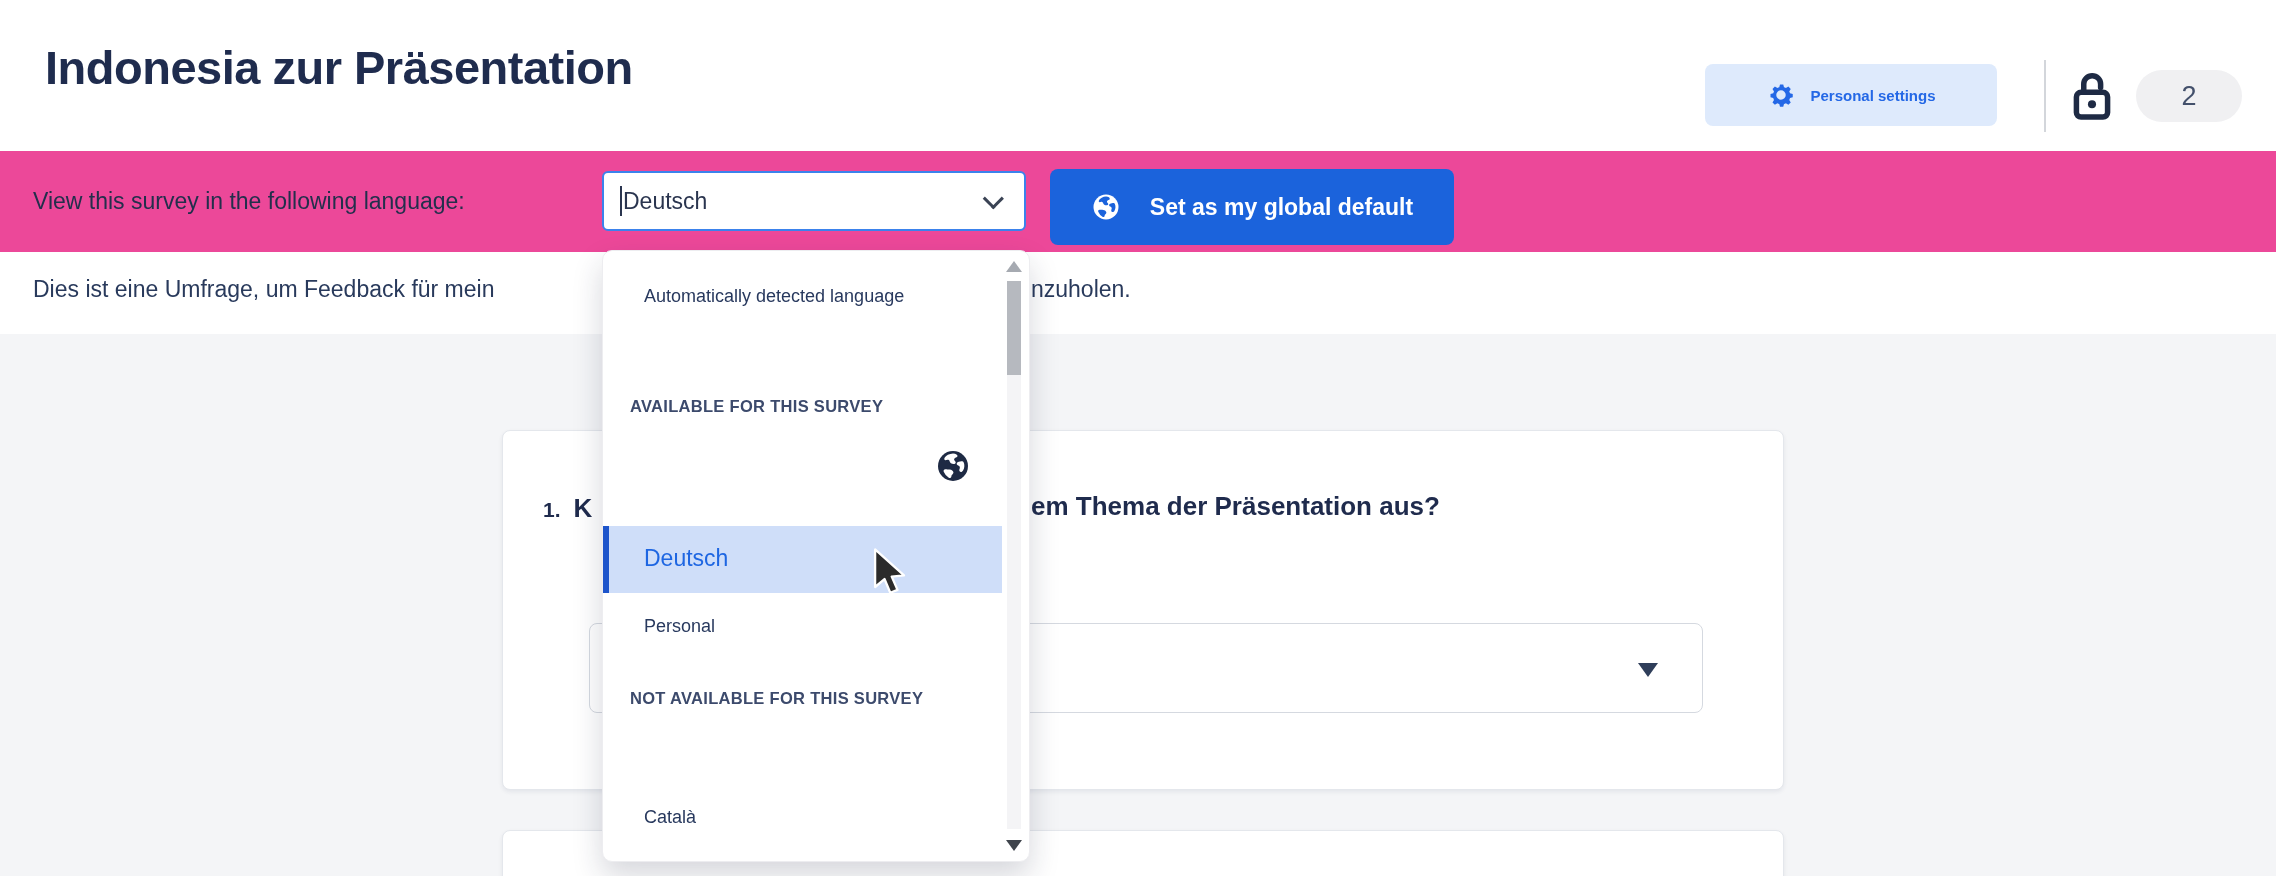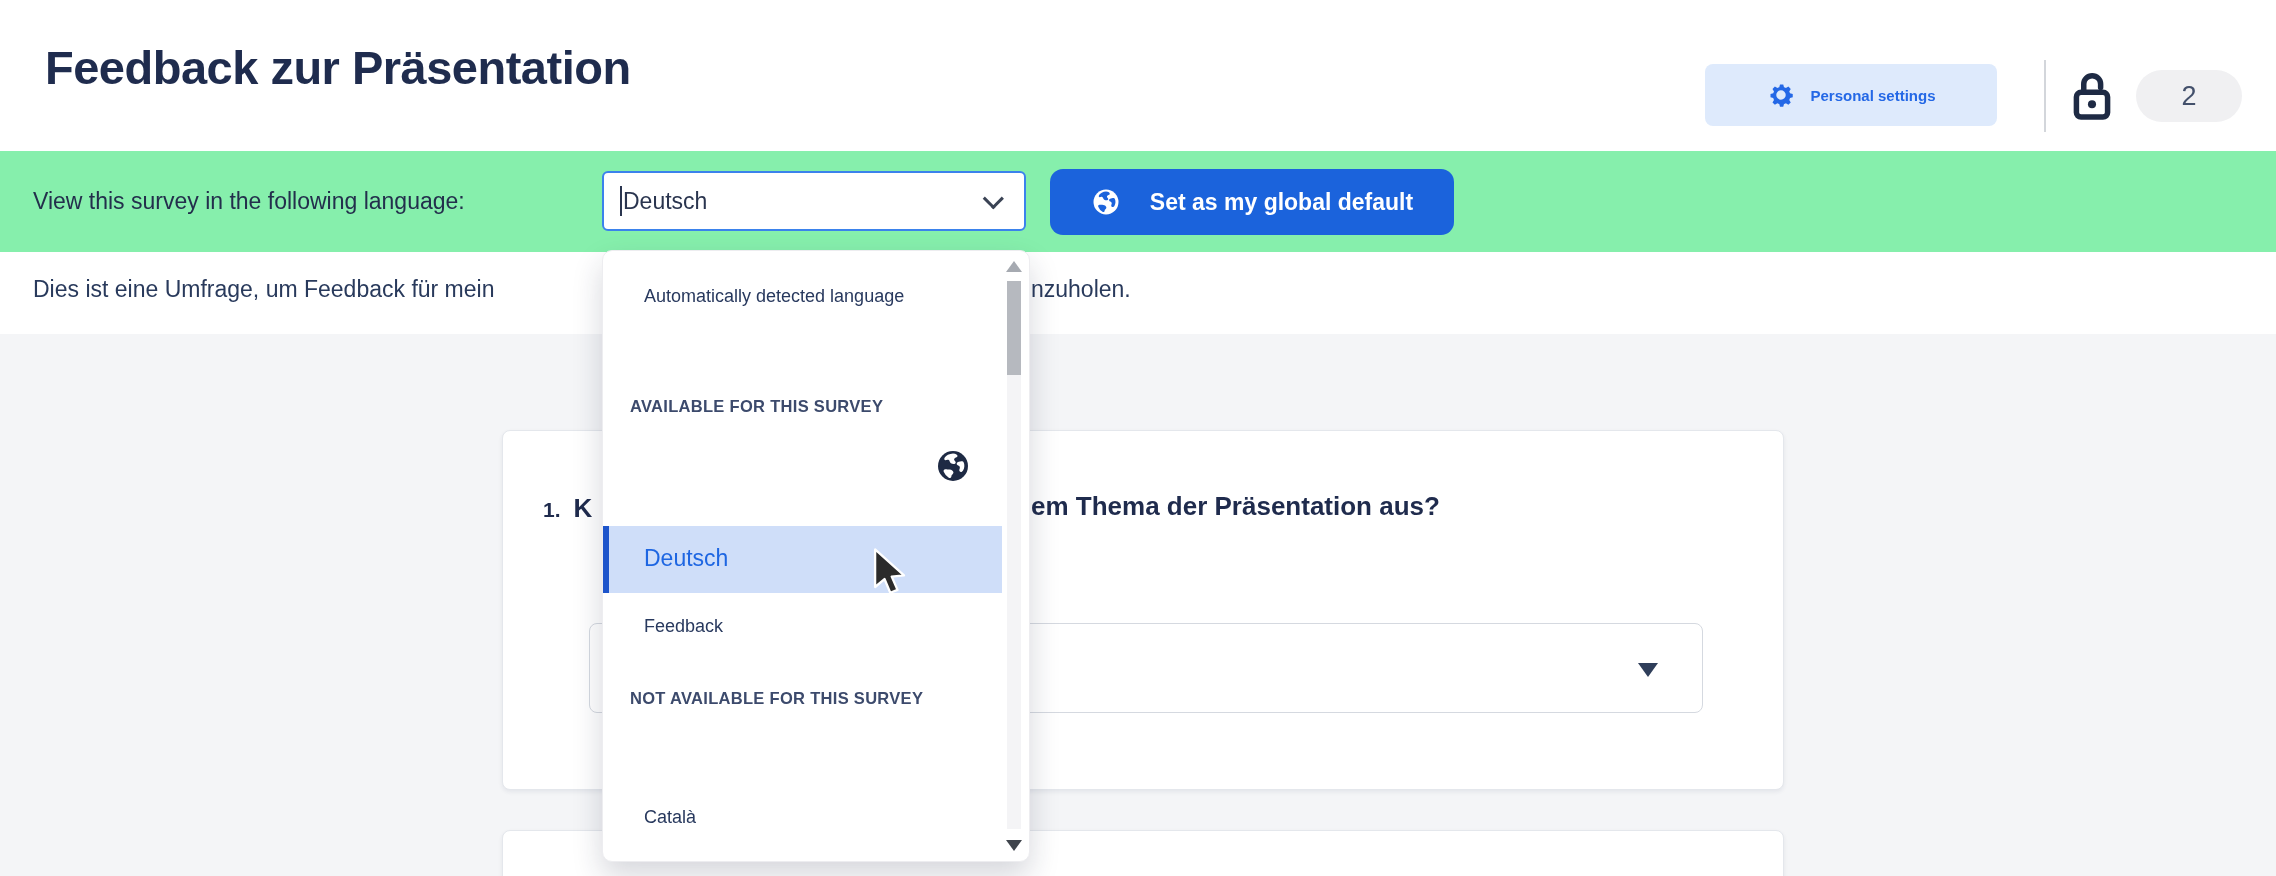--- a/index.html
+++ b/index.html
@@ -27,42 +27,42 @@
   .lock-wrap { position:absolute; left:2070px; top:70px; width:44px; height:52px; }
   .badge-pill {
     position:absolute; left:2136px; top:70px; width:106px; height:52px;
     background:#f0f0f2; border-radius:26px;
     display:flex; align-items:center; justify-content:center;
     font-size:27px; font-weight:500; color:#43506b;
   }
   
   .lang-bar {
     position:absolute; left:0; top:151px; width:2276px; height:101px;
-    background:#86efac;
+    background:#ec4899;
     padding-left:40px;
   }
   .lang-label {
     position:absolute; left:33px; top:0; height:101px;
     display:flex; align-items:center; font-size:23px; color:#232f4c;
   }
   .lang-select {
     position:absolute; left:602px; top:20px; width:424px; height:60px;
     background:#ffffff; border:2px solid #3b82ec; border-radius:6px;
     display:flex; align-items:center; padding:0 26px 0 16px; cursor:pointer;
   }
   .lang-select .txt-caret { width:2px; height:30px; background:#2a354f; margin-right:1px; }
   .lang-select .val { font-size:23px; color:#2a354f; }
   .chev {
     margin-left:auto; width:15px; height:15px;
     border-right:3px solid #3a4354; border-bottom:3px solid #3a4354;
     transform:rotate(45deg) translateY(-4px);
   }
   .btn-global {
-    position:absolute; left:1050px; top:18px; width:404px; height:66px;
-    background:#1b63dc; border:none; border-radius:13px;
+    position:absolute; left:1050px; top:18px; width:404px; height:76px;
+    background:#1b63dc; border:none; border-radius:8px;
     display:flex; align-items:center; justify-content:center; gap:29px;
     color:#ffffff; cursor:pointer;
   }
   .btn-global span.lbl { font-size:23px; font-weight:700; color:#ffffff; }
   
   .desc-strip { position:absolute; left:0; top:252px; width:2276px; height:82px; background:#ffffff; }
   .desc-strip span { position:absolute; top:24px; font-size:23px; color:#293a5c; white-space:nowrap; }
   .desc-left  { left:33px; }
   .desc-right { left:1031px; }
   
@@ -133,21 +133,21 @@
   .sb-down { bottom:2px; border-top:11px solid #3f444c; }
   
   .mouse-cursor { position:absolute; left:872px; top:548px; z-index:30; }
   svg { display:block; }
 </style>
 </head>
 <body>
 
 <div id="app">
 
-  <h1 class="page-title">Feedback zur Präsentation</h1>
+  <h1 class="page-title">Indonesia zur Präsentation</h1>
 
   <button class="btn-personal">
     <span>
       <svg width="30" height="30" viewBox="0 0 24 24">
         <path fill="#2468e6" d="M12 8.2a3.8 3.8 0 1 0 0 7.6 3.8 3.8 0 0 0 0-7.6zm9.4 5.6l-2.2.6a7.4 7.4 0 0 1-.6 1.5l1.2 2-1.9 1.9-2-1.2c-.5.3-1 .5-1.5.6l-.6 2.2h-2.6l-.6-2.2c-.5-.1-1-.3-1.5-.6l-2 1.2-1.9-1.9 1.2-2c-.3-.5-.5-1-.6-1.5l-2.2-.6v-2.6l2.2-.6c.1-.5.3-1 .6-1.5l-1.2-2 1.9-1.9 2 1.2c.5-.3 1-.5 1.5-.6l.6-2.2h2.6l.6 2.2c.5.1 1 .3 1.5.6l2-1.2 1.9 1.9-1.2 2c.3.5.5 1 .6 1.5l2.2.6v2.6z"></path>
         <circle cx="12" cy="12" r="2.1" fill="#deeafc"></circle>
       </svg>
     </span>
     <span class="lbl">Personal settings</span>
   </button>
@@ -218,21 +218,21 @@
       <svg width="36" height="36" viewBox="0 0 24 24">
         <circle cx="12" cy="12" r="10" fill="#1e2a44"></circle>
         <path fill="#ffffff" d="M12 3.6c2 0 3.2 1 3 1.9-.2.9-1.8.7-2.2 1.8-.4 1.1 1.2 1.4 1 2.5-.2 1.1-2.1 1-3.2.3-1.1-.7-.6-1.9-1.7-2.2-1.1-.3-2 .7-2.6-.1-.5-.8.6-2.4 2.3-3.3A8.3 8.3 0 0 1 12 3.6zM19 9.3c.9 1.6.7 4-.2 5.6-.9 1.6-2 1.4-2.5.4-.5-1 .6-1.7.2-2.8-.4-1.1-1.7-.6-2-1.7-.3-1.1 1-1.7 2.2-1.8 1.1-.1 1.9-.5 2.3.3zM9.8 14.3c1.2.1 2.5 1 2.5 2.1 0 1.1-1.4 1.5-1.4 2.6 0 .8-.9 1.3-1.7.8a8.4 8.4 0 0 1-3.4-4c-.3-.9.3-1.7 1.2-1.6.9.1 1.6 0 2.8.1z"></path>
       </svg>
     </div>
 
     <div class="dd-sel">
       <span class="lbl">Deutsch</span>
     </div>
 
-    <div class="dd-opt dd-opt-4">Feedback</div>
+    <div class="dd-opt dd-opt-4">Personal</div>
 
     <div class="dd-grp dd-grp-5">NOT AVAILABLE FOR THIS SURVEY</div>
 
 
     <div class="dd-opt dd-opt-7">Català</div>
 
     <div class="dd-scrollbar">
       <div class="sb-up"></div>
       <div class="sb-track"></div>
       <div class="sb-thumb"></div>

